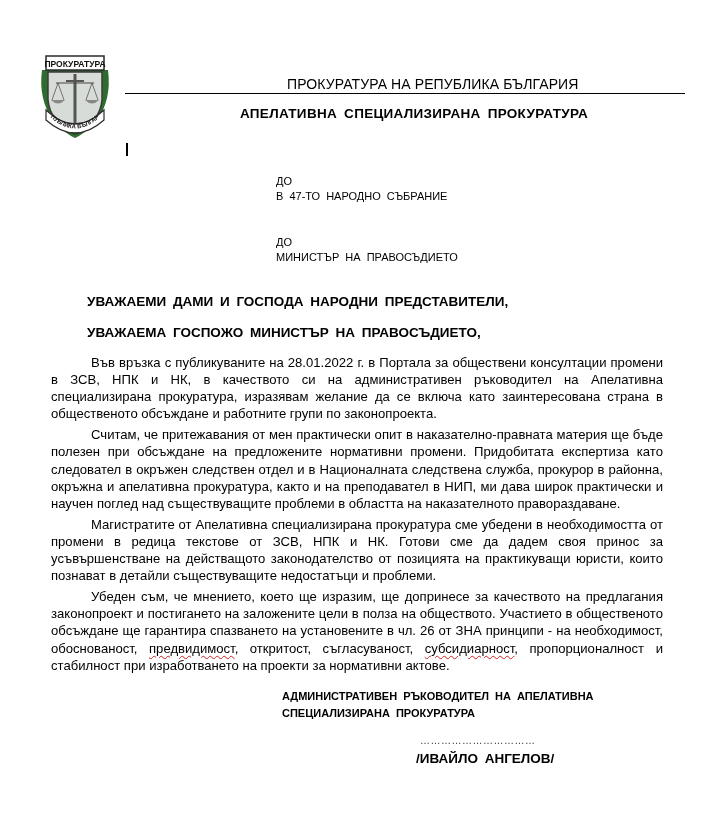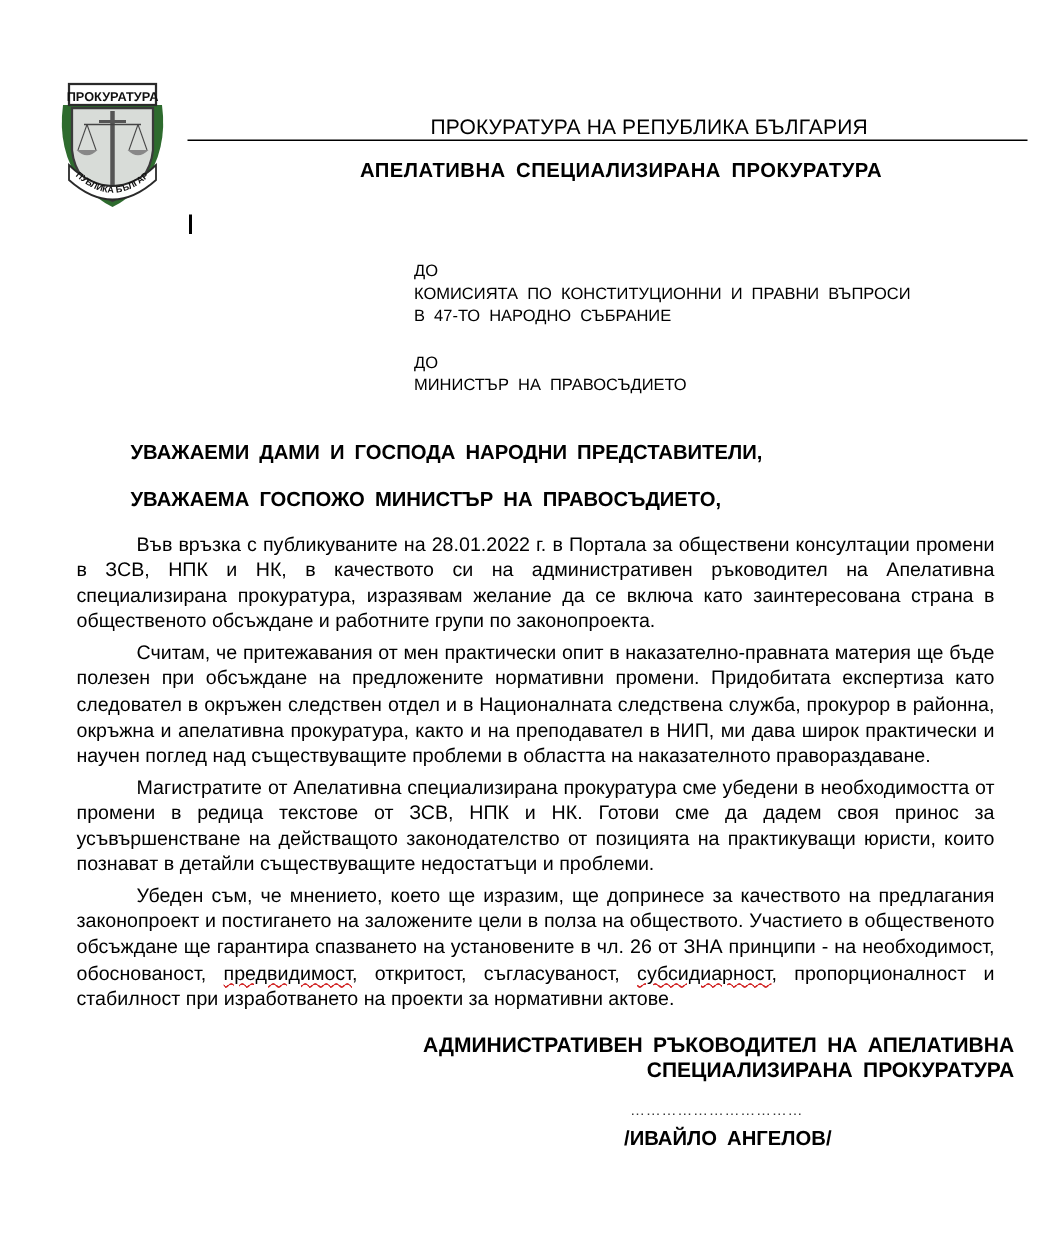--- a/index.html
+++ b/index.html
@@ -29,22 +29,22 @@
     }
     .sal1 { top: 294px; }
     .sal2 { top: 325px; }
     .body-text {
       left: 47px; top: 350px; width: 620px; font-size: 13.1px; line-height: 17.1px;
       text-align: justify;
     }
     .body-text p { margin: 4px; text-indent: 40px; }
     .spell { text-decoration: underline wavy #d02020; text-decoration-thickness: 1px; text-underline-offset: 2px; }
     .signature-title {
-      left: 282px; top: 688px; font-size: 14px; font-weight: bold; line-height: 17px;
-      word-spacing: 3px; white-space: nowrap; text-align: right;
+      left: 282px; top: 688px; font-size: 11px; font-weight: bold; line-height: 17px;
+      word-spacing: 3px; white-space: nowrap;
     }
     .sig-dots { left: 420px; top: 735px; font-size: 10px; letter-spacing: 0.5px; color: #333; white-space: nowrap; }
     .sig-name {
       left: 416px; top: 751px; font-size: 13.5px; font-weight: bold; word-spacing: 3px; white-space: nowrap;
     }
   </style>
 </head>
 <body>
 
 <div class="abs logo">
@@ -76,21 +76,20 @@
   </svg>
 </div>
 
 <div class="abs org-title">ПРОКУРАТУРА НА РЕПУБЛИКА БЪЛГАРИЯ</div>
 <div class="abs header-rule"></div>
 <div class="abs dept-title">АПЕЛАТИВНА  СПЕЦИАЛИЗИРАНА  ПРОКУРАТУРА</div>
 <div class="abs cursor-mark"></div>
 
 <div class="abs addressee addr1">
   <div>ДО</div>
-  <div>КОМИСИЯТА  ПО  КОНСТИТУЦИОННИ  И  ПРАВНИ  ВЪПРОСИ</div>
   <div>В 47-ТО НАРОДНО  СЪБРАНИЕ</div>
 </div>
 <div class="abs addressee addr2">
   <div>ДО</div>
   <div>МИНИСТЪР  НА ПРАВОСЪДИЕТО</div>
 </div>
 
 <div class="abs salutation sal1">УВАЖАЕМИ  ДАМИ И ГОСПОДА  НАРОДНИ  ПРЕДСТАВИТЕЛИ,</div>
 <div class="abs salutation sal2">УВАЖАЕМА  ГОСПОЖО  МИНИСТЪР  НА ПРАВОСЪДИЕТО,</div>
 

